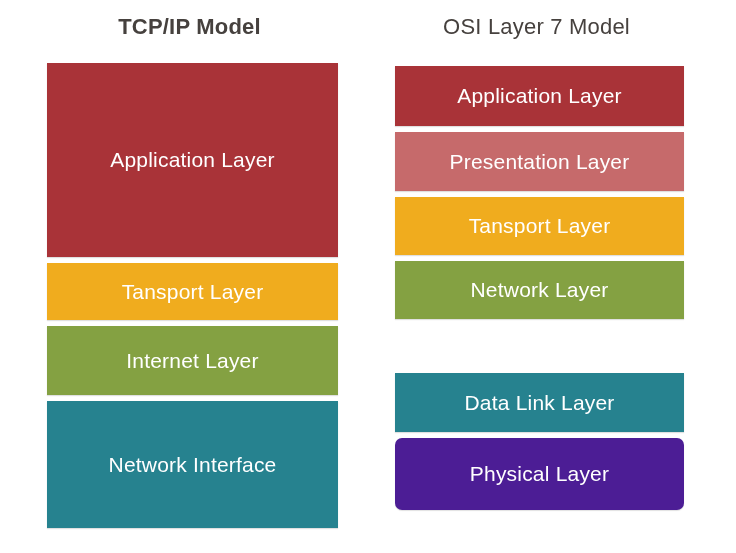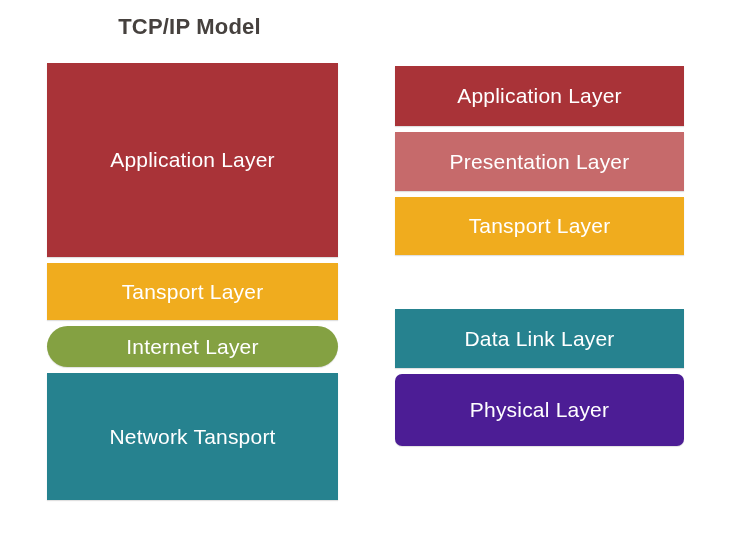--- a/index.html
+++ b/index.html
@@ -55,28 +55,30 @@
 </head>
 <body>
 
 <div class="canvas">
 
   <section class="column col-left">
     <h2 class="title">TCP/IP Model</h2>
     <div class="stack">
         <div class="layer" style="background: rgb(169, 51, 56); height: 194px;">Application Layer</div>
         <div class="layer" style="background: rgb(240, 172, 30); height: 57px;">Tansport Layer</div>
-        <div class="layer" style="background: rgb(132, 161, 66); height: 41px; border-radius: 23px;">Internet Layer</div>
-        <div class="layer" style="background: rgb(38, 130, 143); height: 127px;">Network Tansport</div>
+        <div class="layer" style="background: rgb(132, 161, 66); height: 69px;">Internet Layer</div>
+        <div class="layer" style="background: rgb(38, 130, 143); height: 127px;">Network Interface</div>
       </div>
   </section>
 
   <section class="column col-right">
+    <h2 class="title">OSI Layer 7 Model</h2>
     <div class="stack">
         <div class="layer" style="background: rgb(169, 51, 56); height: 60px;">Application Layer</div>
         <div class="layer" style="background: rgb(198, 106, 107); height: 59px;">Presentation Layer</div>
         <div class="layer" style="background: rgb(240, 172, 30); height: 58px;">Tansport Layer</div>
+        <div class="layer" style="background: rgb(132, 161, 66); height: 58px;">Network Layer</div>
         <div class="layer" style="background: rgb(38, 130, 143); height: 59px; margin-top: 48px;">Data Link Layer</div>
         <div class="layer" style="background: #4c1d95; height: 72px; border-radius: 7px;">Physical Layer</div>
       </div>
   </section>
 
 </div>
 
 </body></html>

